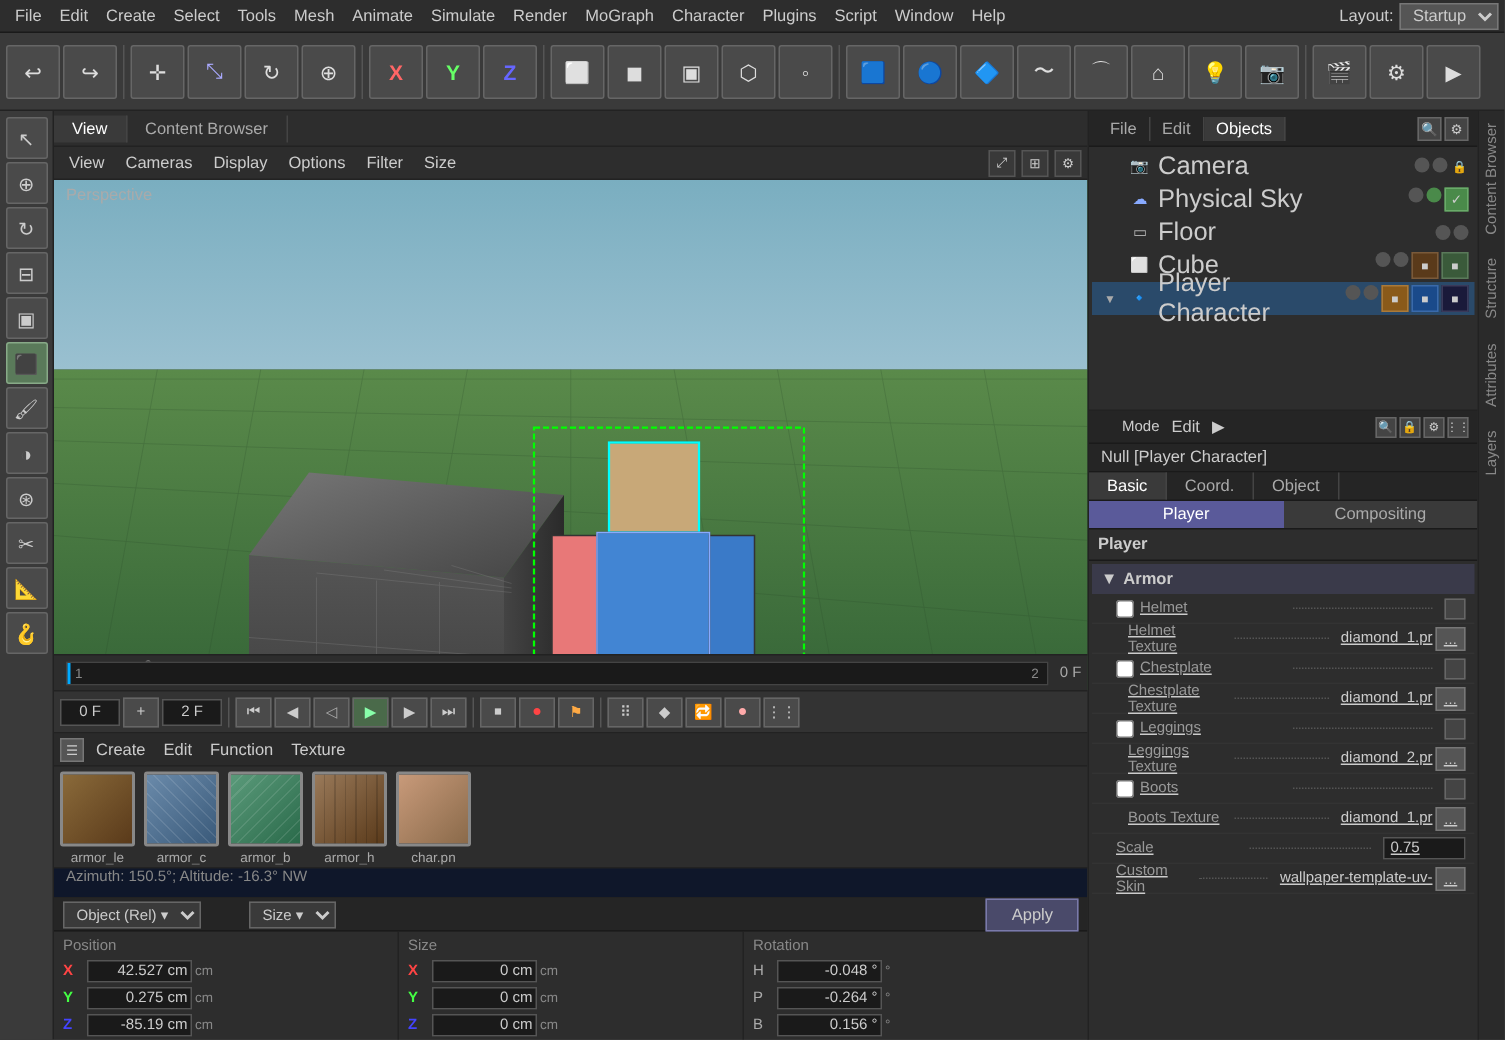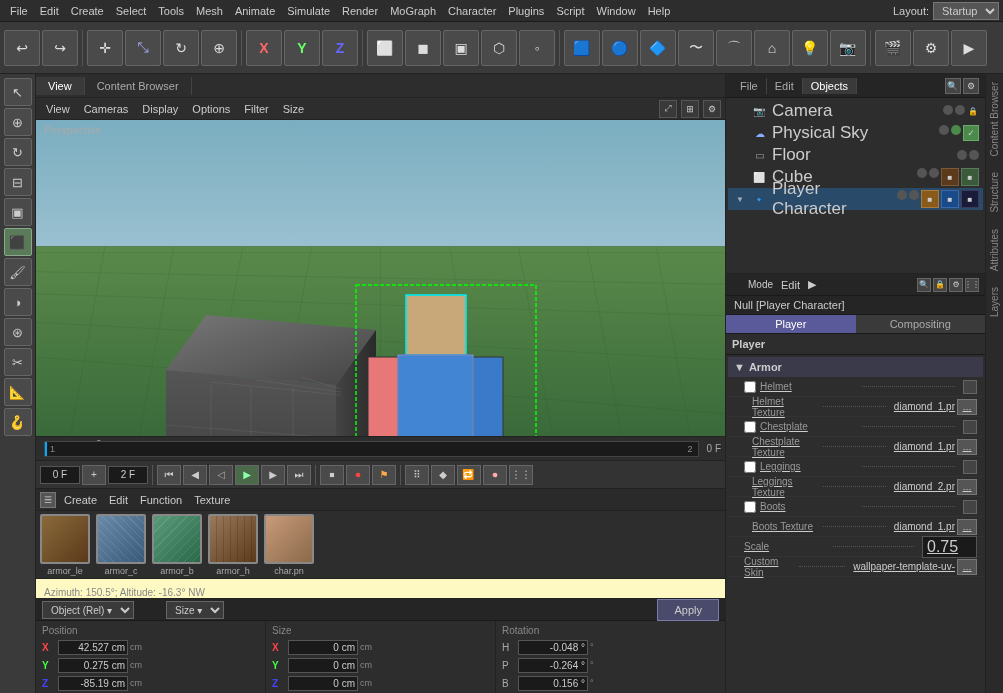--- a/index.html
+++ b/index.html
@@ -292,24 +292,24 @@
       text-align: center;
       max-width: 55px;
       overflow: hidden;
       text-overflow: ellipsis;
       white-space: nowrap;
     }
 
     
     .status-bar {
       height: 20px;
-      background: #fef9c3;
+      background: #0f172a;
       border-top: 1px solid #222;
       display: flex;
-      align-items: flex-end;
+      align-items: flex-start;
       padding: 0 8px;
     }
     .status-bar span { font-size: 10px; color: #888; }
 
     
     .right-panel {
       width: 260px;
       background: #2d2d2d;
       display: flex;
       flex-direction: column;
@@ -456,21 +456,21 @@
       margin: 0 4px;
       height: 0;
       position: relative;
       top: 0;
     }
     .prop-input-area { display: flex; align-items: center; gap: 2px; }
     .prop-text-value {
       background: #1a1a1a;
       border: 1px solid #555;
       color: #ccc;
-      font-size: 16px;
+      font-size: 10px;
       padding: 1px 4px;
       width: 80px;
     }
     .prop-btn-more {
       width: 20px; height: 16px;
       background: #555;
       border: 1px solid #777;
       color: #ccc;
       font-size: 9px;
       cursor: pointer;
@@ -1018,20 +1018,25 @@
         <div style="margin-left:auto; display:flex; gap:2px;">
           <div style="width:14px;height:14px;background:#444;border:1px solid #666;display:flex;align-items:center;justify-content:center;font-size:8px;">🔍</div>
           <div style="width:14px;height:14px;background:#444;border:1px solid #666;display:flex;align-items:center;justify-content:center;font-size:8px;">🔒</div>
           <div style="width:14px;height:14px;background:#444;border:1px solid #666;display:flex;align-items:center;justify-content:center;font-size:8px;">⚙</div>
           <div style="width:14px;height:14px;background:#444;border:1px solid #666;display:flex;align-items:center;justify-content:center;font-size:8px;">⋮⋮</div>
         </div>
       </div>
 
       <div class="null-label">Null [Player Character]</div>
 
+      <div class="attr-section-tabs">
+        <span class="attr-section-tab active">Basic</span>
+        <span class="attr-section-tab">Coord.</span>
+        <span class="attr-section-tab">Object</span>
+      </div>
 
       <div class="player-tabs">
         <div class="player-tab active">Player</div>
         <div class="player-tab">Compositing</div>
       </div>
 
       <div class="attr-title">Player</div>
 
       <div class="properties-list">
 

